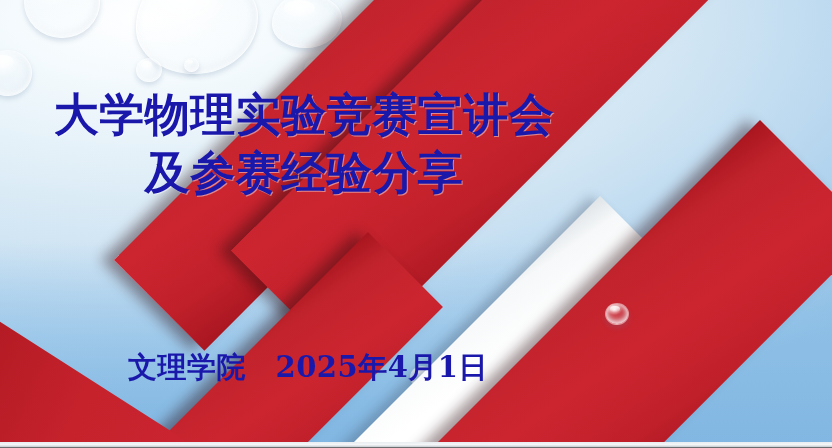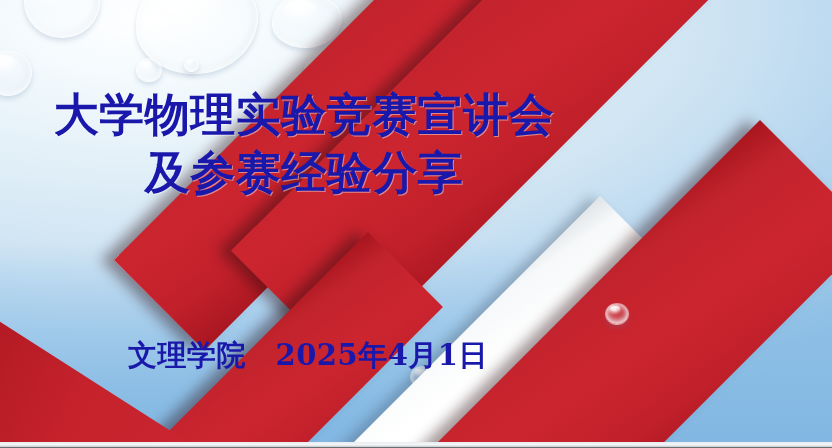--- a/index.html
+++ b/index.html
@@ -114,21 +114,21 @@
     font-weight: bold;
     font-size: 45px;
     line-height: 58px;
     letter-spacing: 0.5px;
     text-shadow: 1px 1px 0 rgba(255,255,255,0.45);
     white-space: pre-line;
   }
   .subtitle {
     position: absolute;
     left: 8px;
-    top: 336px;
+    top: 348px;
     width: 600px;
     text-align: center;
     color: #1a18ab;
     font-family: "DejaVu Serif", "Liberation Serif", serif;
     font-weight: bold;
     font-size: 29px;
     line-height: 38px;
     letter-spacing: 0.5px;
     white-space: pre;
   }

